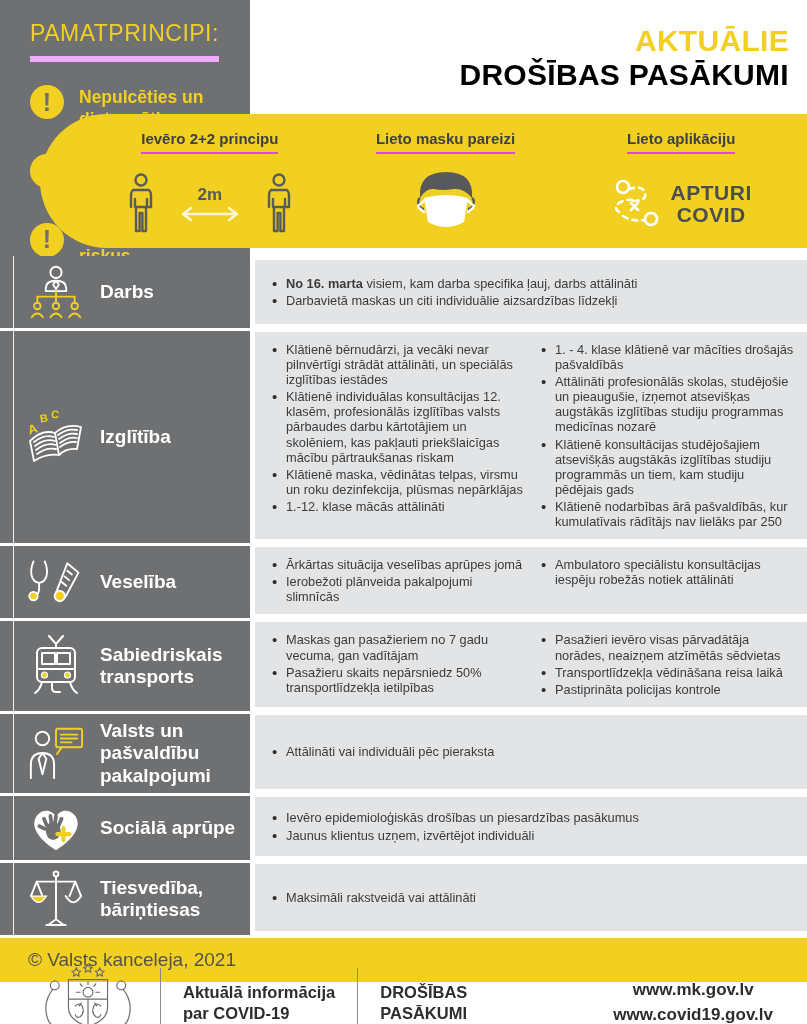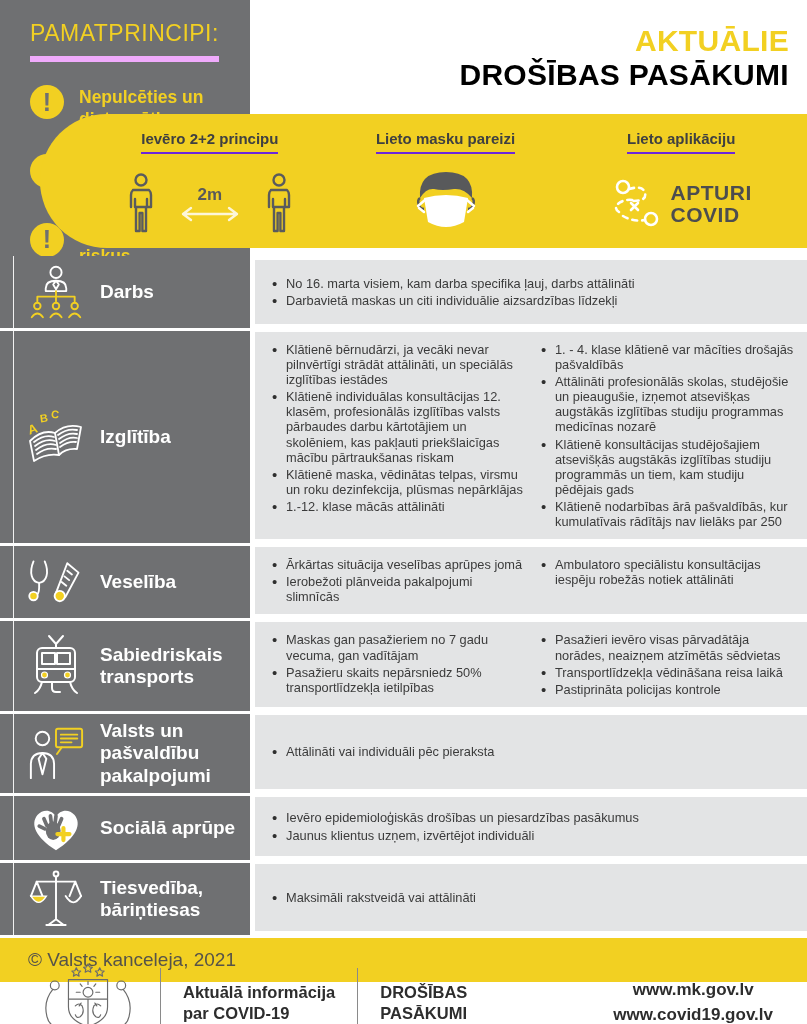--- a/index.html
+++ b/index.html
@@ -14,42 +14,42 @@
   .excl { flex:0 0 34px; width:34px; height:34px; border-radius:50%; background:#f2d022; color:#6f7072; font-weight:bold; font-size:25px; display:flex; align-items:center; justify-content:center; line-height:1; }
   .pitem .ptxt { color:#f2d022; font-size:17.5px; font-weight:bold; line-height:1.25; padding-top:2px; max-width:160px; }
 
   .top-right { position:relative; }
   .title { text-align:right; padding:24px 18px 0 0; line-height:1.12; letter-spacing:.3px; }
   .title .t1 { color:#f2d022; font-size:30px; font-weight:bold; }
   .title .t2 { color:#000000; font-size:30px; font-weight:bold; }
 
   .banner { position:absolute; left:40px; right:0; top:114px; height:134px; background:#f2d022; border-radius:67px 0 0 67px; display:flex; padding:16px 8px 0 52px; }
   .bitem { flex:1; display:flex; flex-direction:column; align-items:center; }
-  .btitle { color:#3f4041; font-size:15px; font-weight:bold; padding-bottom:5px; border-bottom:2px solid #6d28d9; }
+  .btitle { color:#3f4041; font-size:15px; font-weight:bold; padding-bottom:5px; border-bottom:2px solid #d946ef; }
   .bicon { flex:1; display:flex; align-items:center; justify-content:center; gap:24px; padding-top:6px; }
   .dist2m { display:flex; flex-direction:column; align-items:center; gap:0; }
   .dist2m .m2 { color:#58595b; font-size:17px; font-weight:bold; }
-  .applogo { display:flex; align-items:center; gap:8px; }
+  .applogo { display:flex; align-items:center; gap:8px;text-align:center; }
   .appname { color:#4c4d4f; font-weight:bold; font-size:21px; line-height:1.05; letter-spacing:.5px; }
 
   
   .table { display:grid; grid-template-columns:250px 1fr; flex:0 0 auto; margin-top:4px; }
   .lbl { background:#6f7072; color:#fff; display:flex; align-items:center; gap:14px; padding:6px 8px 6px 26px; position:relative; border-top:3px solid #fff; }
   .lbl.r0 { border-top:none; }
   .lbl::before { content:""; position:absolute; left:13px; top:0; bottom:0; width:1px; background:rgba(255,255,255,.9); }
   .lbl .ricon { flex:0 0 60px; display:flex; justify-content:center; }
   .lbl .ltext { font-size:19px; font-weight:bold; line-height:1.18; }
   .h72{min-height:72px} .h196{min-height:196px} .h62{min-height:62px} .h76{min-height:76px} .h56{min-height:56px} .h66{min-height:66px}
   .cwrap { display:flex; padding:4px 0 4px 5px; }
   .content { flex:1; background:#e3e4e5; display:flex; align-items:center; padding:8px 12px 8px 16px; }
   .cols { display:grid; grid-template-columns:1fr 1fr; column-gap:14px; width:100%; }
   ul.bl { list-style:none; width:100%; }
   ul.bl li { position:relative; padding-left:15px; color:#3b3b3b; font-size:12.8px; line-height:1.18; margin:2px 0; }
   ul.bl li::before { content:"\2022"; position:absolute; left:1px; top:-1px; font-size:15px; color:#2f2f2f; }
-  ul.bl b { font-weight:normal; }
+  ul.bl b { font-weight:bold; }
 
   
   .bar { flex:0 0 44px; margin-top:3px; background:#f2d022; display:flex; align-items:center; padding-left:28px; }
   .bar span { color:#565349; font-size:19px; }
 
   
   .footer { flex:1; display:flex; align-items:center; padding:0 34px 0 38px; gap:22px; background:#fff; min-height:0; }
   .vdiv { width:1px; height:70px; background:#8a8a8a; flex:0 0 1px; }
   .ftext { color:#2d2d2d; font-size:16.5px; font-weight:bold; line-height:1.3; }
   .furls { margin-left:auto; text-align:center; color:#2d2d2d; font-size:17px; font-weight:bold; line-height:1.45; }

